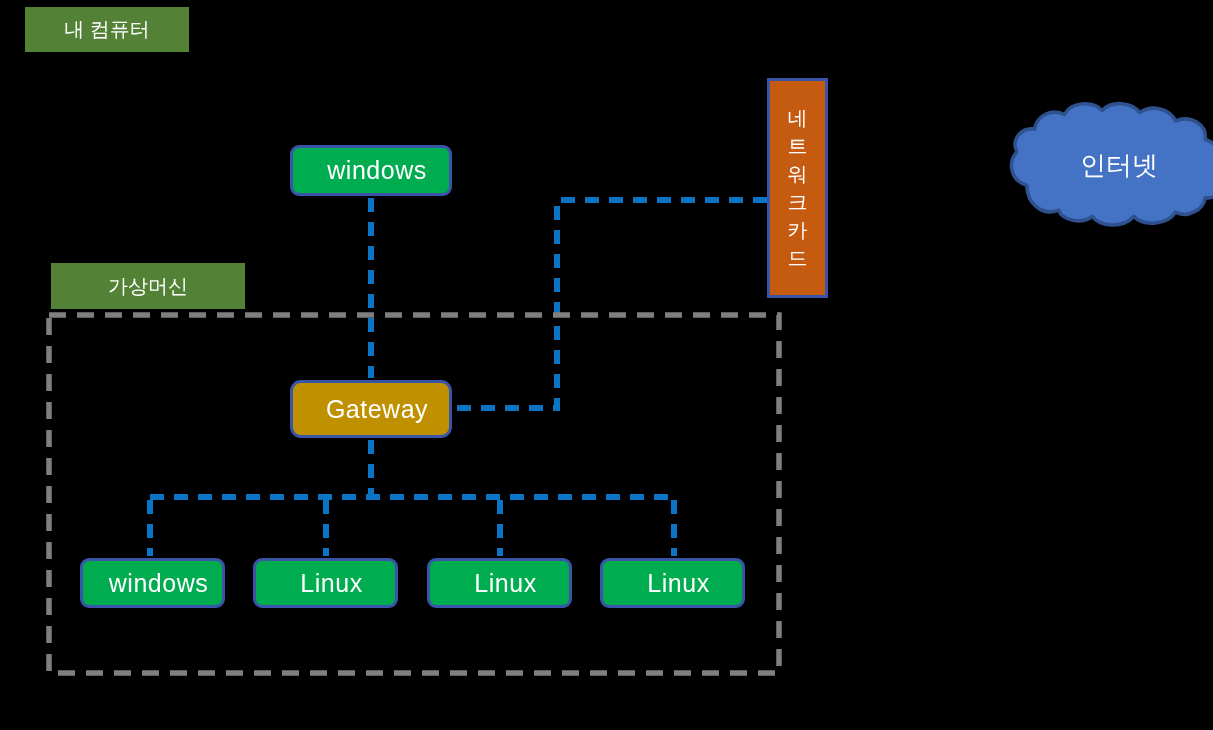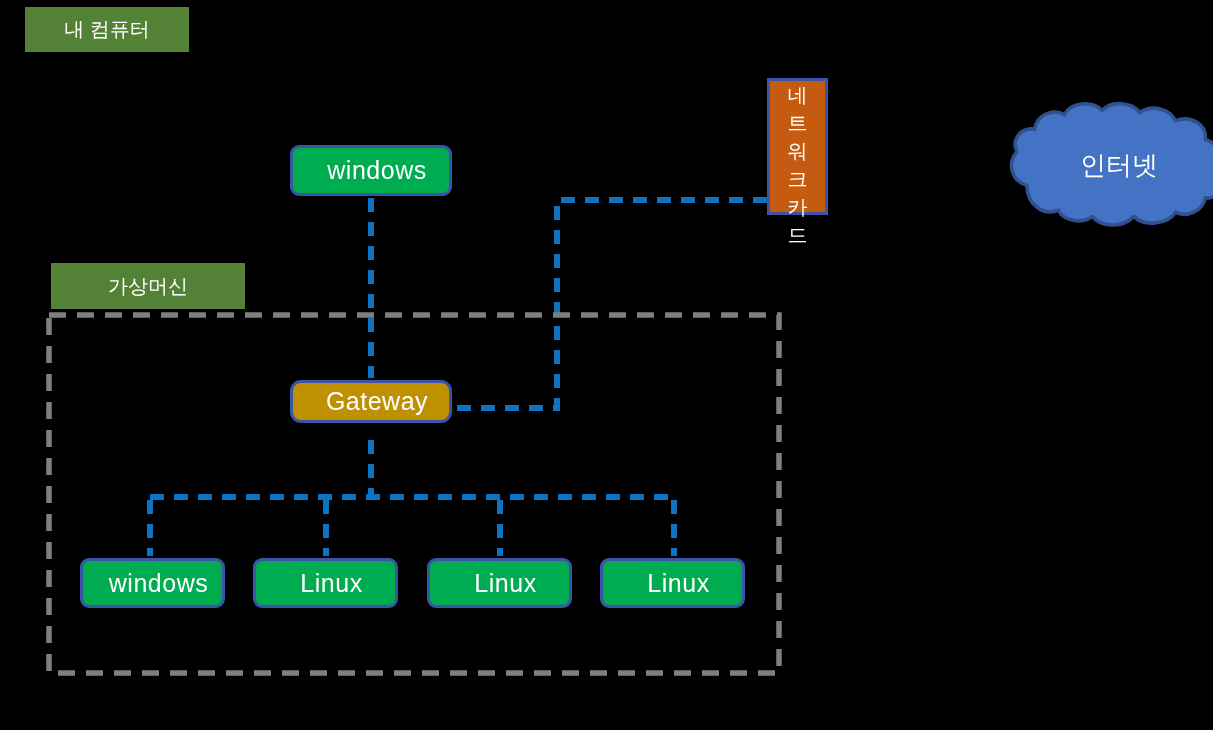--- a/index.html
+++ b/index.html
@@ -23,26 +23,26 @@
   .node {
     position:absolute; z-index:2; display:flex; align-items:center; justify-content:center;
     color:var(--text-white); font-size:25px; letter-spacing:0.5px;
     background:var(--node-green); border:3px solid var(--node-border); border-radius:9px;padding-left:12px;
   }
   .node.small { width:145px; height:50px; top:558px; }
   .tag {
     position:absolute; z-index:2; display:flex; align-items:center; justify-content:center;
     color:var(--text-white); font-size:20px; background:var(--label-green);
   }
-  .gateway { left:270px; top:380px; width:162px; height:43px; background:var(--gateway-gold); border-radius:11px; }
+  .gateway { left:270px; top:380px; width:162px; height:58px; background:var(--gateway-gold); border-radius:11px; }
   .host-os { left:270px; top:145px; width:162px; height:51px; }
   .nic {
-    position:absolute; z-index:2; left:747px; top:78px; width:61px; height:137px;
+    position:absolute; z-index:2; left:747px; top:78px; width:61px; height:220px;
     background:var(--nic-orange); border:3px solid var(--node-border);
-    display:flex; justify-content:center;
+    display:flex; align-items:center; justify-content:center;
   }
   .nic-text {
     width:26px; color:var(--text-white); font-size:20px; line-height:28px;
     text-align:center; word-break:break-all;
   }
   .cloud-wrap { position:absolute; z-index:2; left:985px; top:98px; width:228px; height:135px; }
   .cloud-label {
     position:absolute; left:0; top:0; width:100%; height:100%;
     display:flex; align-items:center; justify-content:center;
     color:var(--text-white); font-size:26px;

